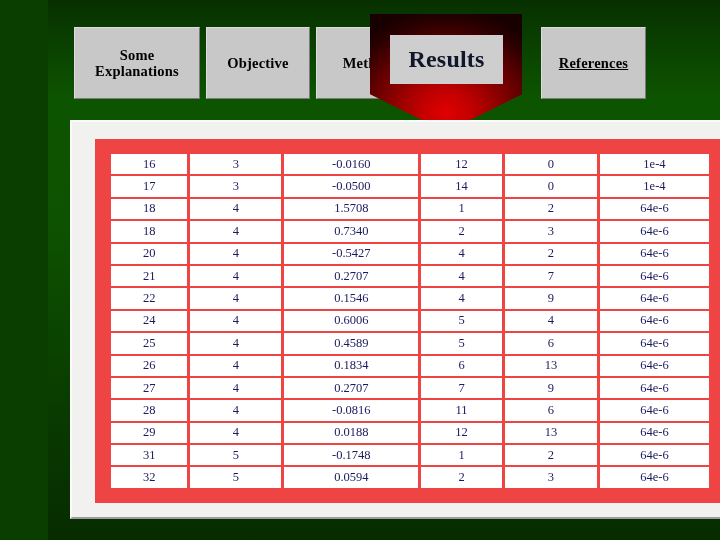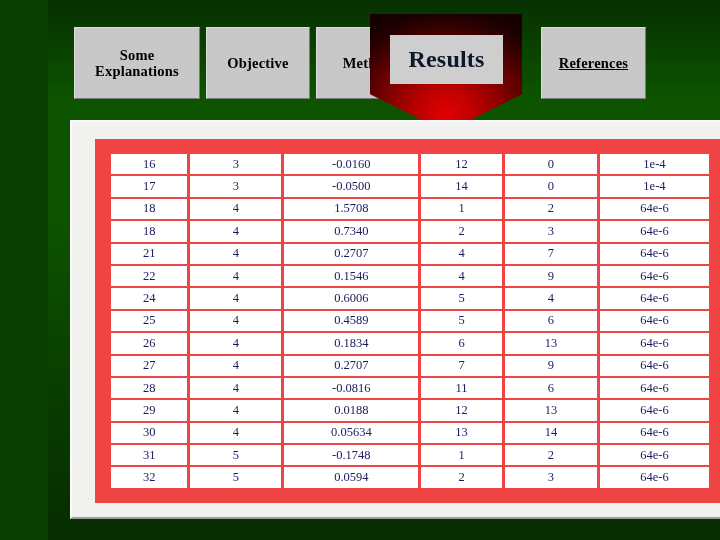--- a/index.html
+++ b/index.html
@@ -215,20 +215,28 @@
             </tr>
             <tr>
               <td>18</td>
               <td>4</td>
               <td>0.7340</td>
               <td>2</td>
               <td>3</td>
               <td>64e-6</td>
             </tr>
             <tr>
+              <td>20</td>
+              <td>4</td>
+              <td>-0.5427</td>
+              <td>4</td>
+              <td>2</td>
+              <td>64e-6</td>
+            </tr>
+            <tr>
               <td>21</td>
               <td>4</td>
               <td>0.2707</td>
               <td>4</td>
               <td>7</td>
               <td>64e-6</td>
             </tr>
             <tr>
               <td>22</td>
               <td>4</td>
@@ -276,28 +284,20 @@
               <td>11</td>
               <td>6</td>
               <td>64e-6</td>
             </tr>
             <tr>
               <td>29</td>
               <td>4</td>
               <td>0.0188</td>
               <td>12</td>
               <td>13</td>
-              <td>64e-6</td>
-            </tr>
-            <tr>
-              <td>30</td>
-              <td>4</td>
-              <td>0.05634</td>
-              <td>13</td>
-              <td>14</td>
               <td>64e-6</td>
             </tr>
             <tr>
               <td>31</td>
               <td>5</td>
               <td>-0.1748</td>
               <td>1</td>
               <td>2</td>
               <td>64e-6</td>
             </tr>

